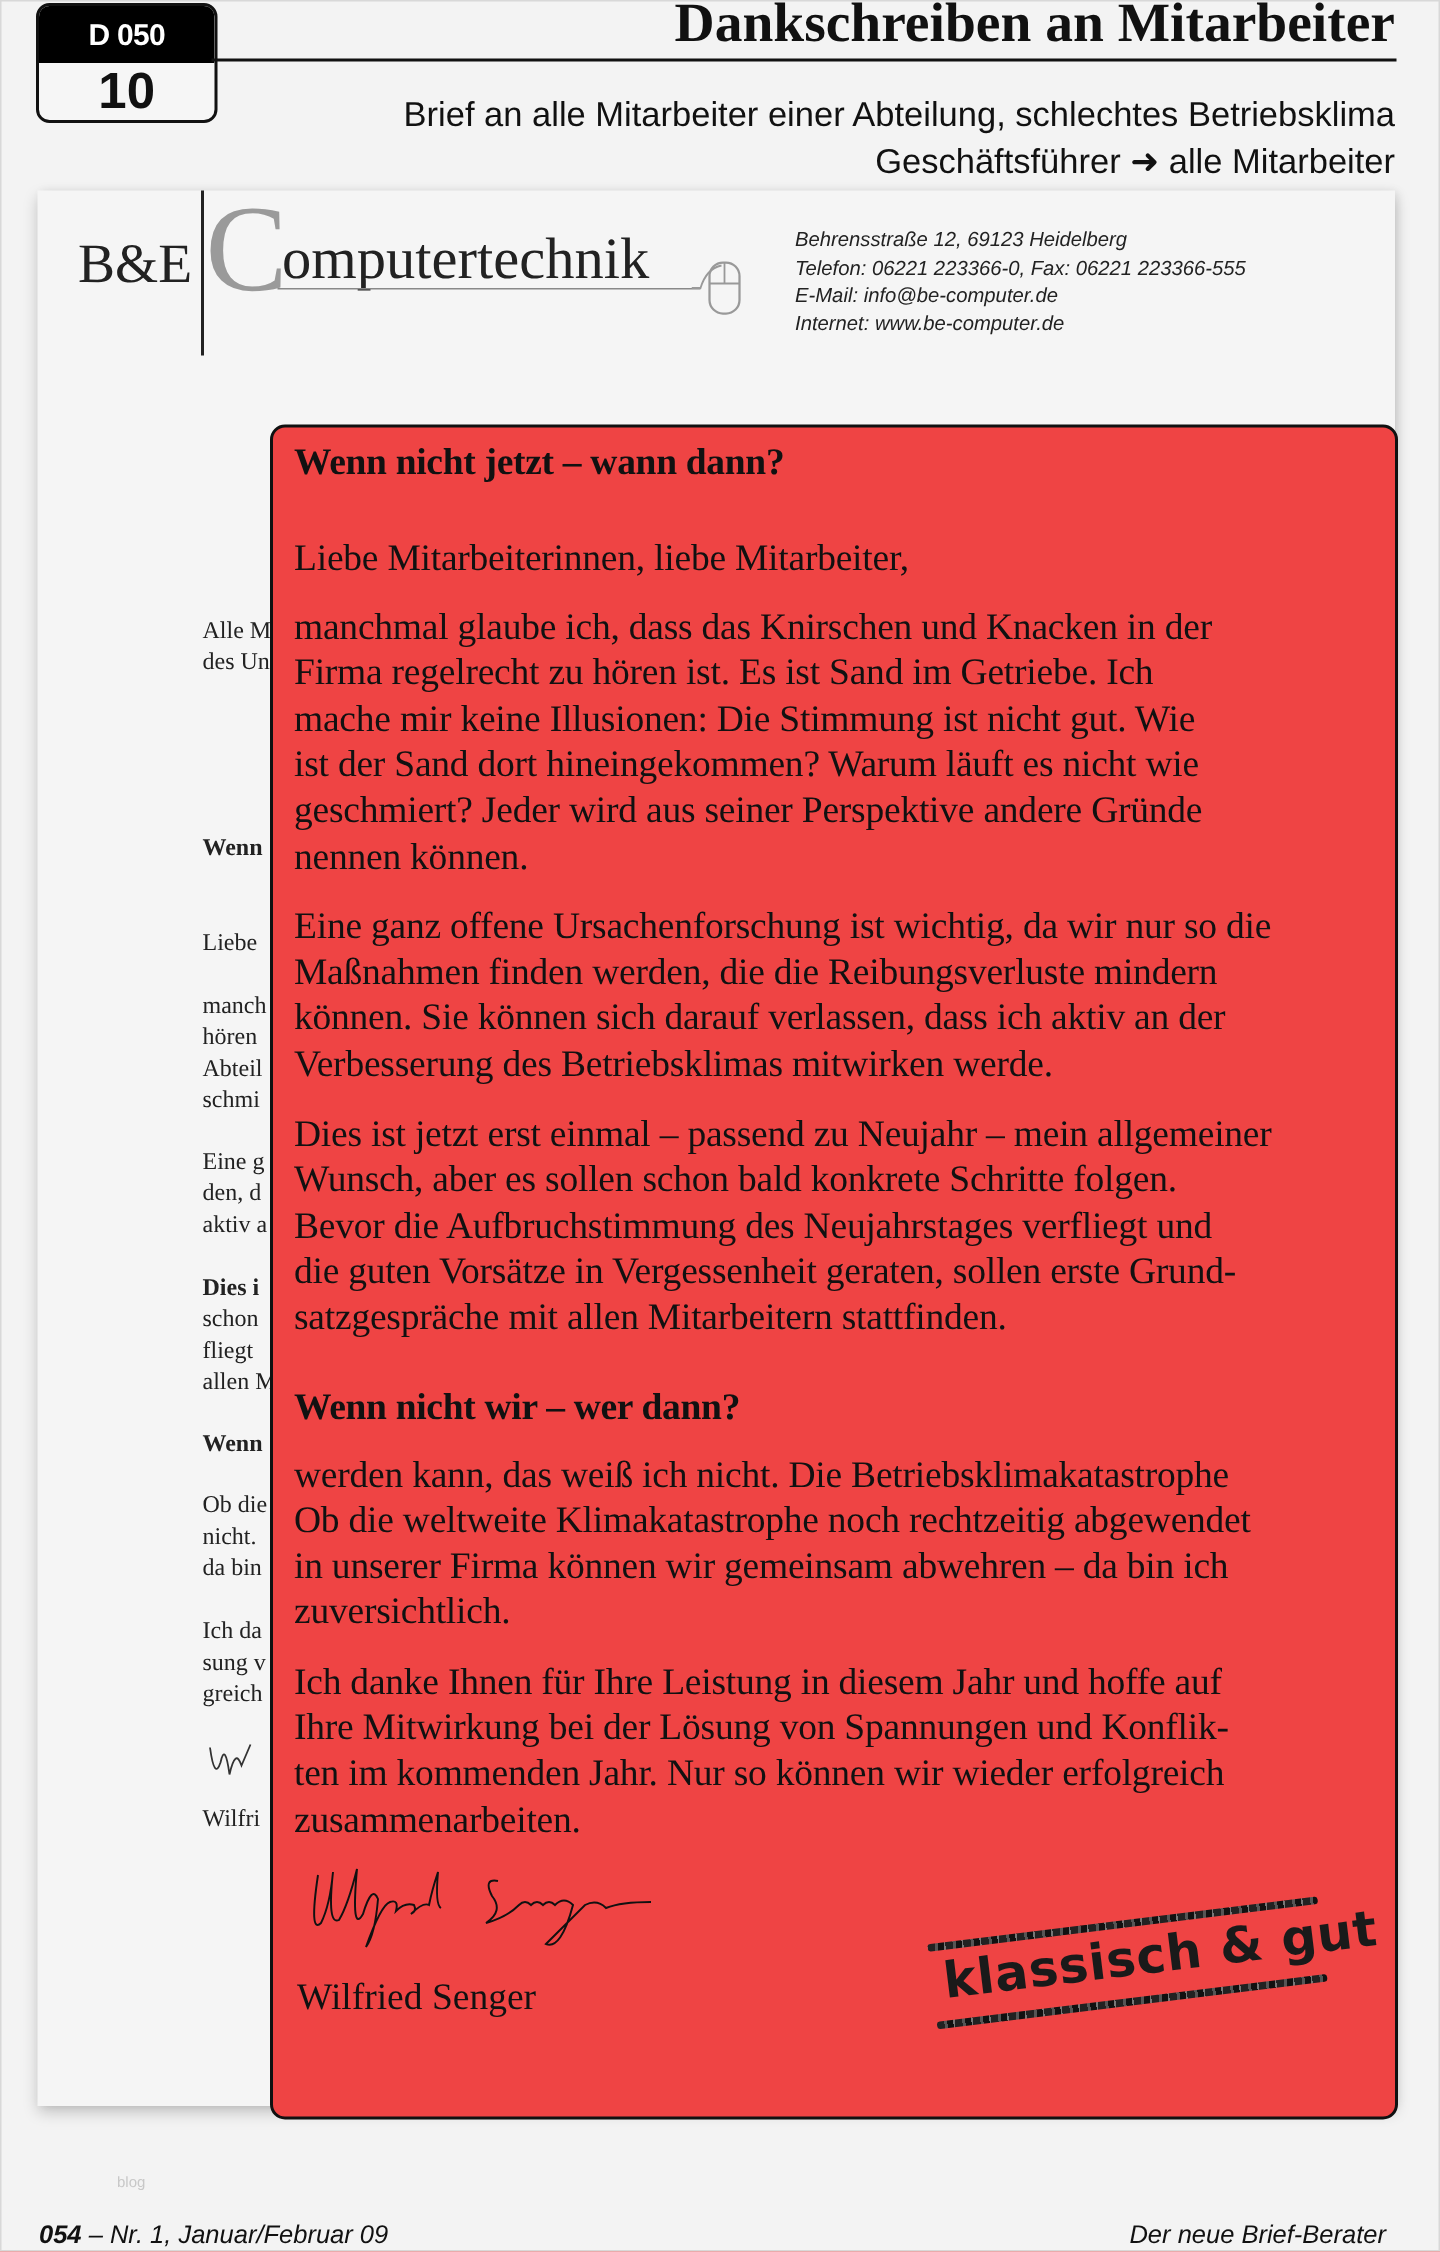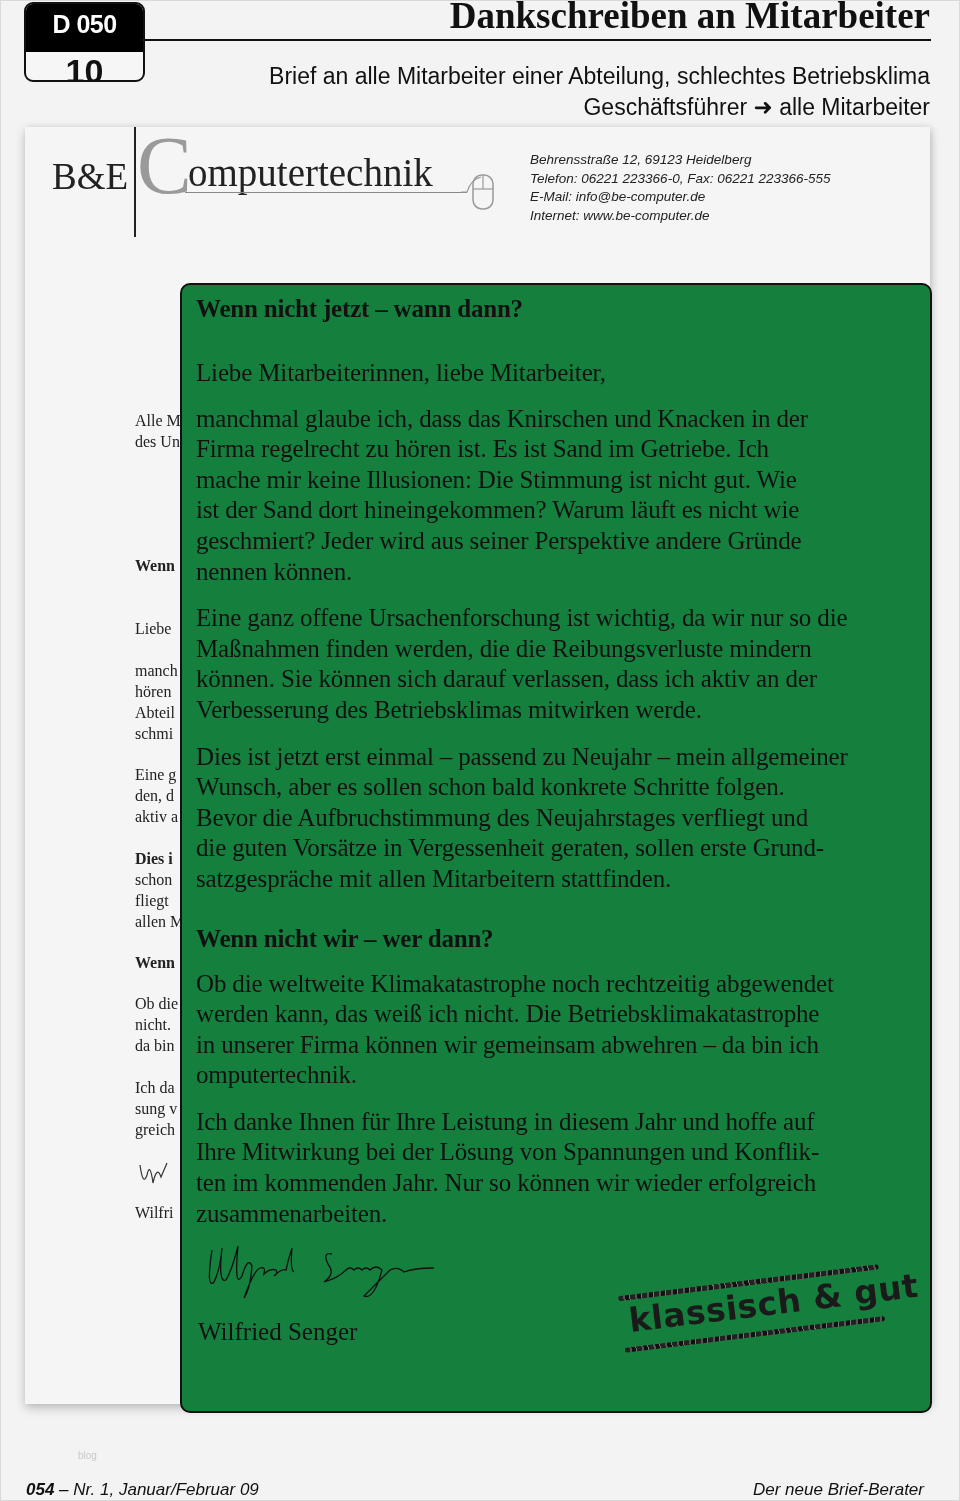--- a/index.html
+++ b/index.html
@@ -7,22 +7,22 @@
     width: 960px; height: 1501px; position: relative; overflow: hidden;
     background: #f3f3f3;
     font-family: "Liberation Serif", serif;
     color: #111;
   }
   .page-border { position: absolute; left: 0; top: 0; width: 958px; height: 1499px; border: 1px solid #d8d8d8; }
 
   
   .badge { position: absolute; left: 24px; top: 2px; width: 117px; height: 76px;
     border: 2px solid #111; border-radius: 9px; overflow: hidden; background: #f6f6f6; }
-  .badge-top { background: #000; color: #fff; height: 48px; text-align: center;
-    font-family: "Liberation Sans", sans-serif; font-weight: bold; font-size: 25px; line-height: 40px; letter-spacing: -0.5px; }
+  .badge-top { background: #000; color: #fff; height: 38px; text-align: center;
+    font-family: "Liberation Sans", sans-serif; font-weight: bold; font-size: 20px; line-height: 40px; letter-spacing: -0.5px; }
   .badge-bottom { text-align: center; font-family: "Liberation Sans", sans-serif; font-weight: bold; font-size: 34px; line-height: 38px; color: #111; }
 
   .title { position: absolute; right: 30px; top: -6px; font-family: "Liberation Serif", serif; font-weight: bold;
     font-size: 37px; letter-spacing: 0; color: #111; white-space: nowrap; }
   .title-rule { position: absolute; left: 141px; top: 39px; width: 790px; height: 2px; background: #111; }
   .subtitle { position: absolute; right: 30px; font-family: "Liberation Sans", sans-serif; font-size: 23px; color: #111; white-space: nowrap; margin-top: 14px; }
   .subtitle.l1 { top: 49px; }
   .subtitle.l2 { top: 80px; }
 
   
@@ -34,21 +34,21 @@
   .logo-rest { position: absolute; left: 163px; top: 23px; font-family: "Liberation Serif", serif; font-size: 39px; color: #222; }
   .logo-line { position: absolute; left: 160px; top: 65px; width: 282px; height: 1px; background: #888; }
   .mouse-icon { position: absolute; left: 436px; top: 38px; }
 
   .contact { position: absolute; left: 505px; top: 24px; font-family: "Liberation Sans", sans-serif; font-style: italic; font-size: 13.5px; line-height: 18.5px; color: #222; }
 
   .bg-text { position: absolute; left: 110px; font-family: "Liberation Serif", serif; font-size: 16px; line-height: 21px; color: #222; white-space: nowrap; }
   .bg-text.b { font-weight: bold; }
 
   
-  .card { position: absolute; left: 180px; top: 283px; width: 748px; height: 1126px; background: #15803d;
+  .card { position: absolute; left: 180px; top: 283px; width: 748px; height: 1126px; background: #ef4444;
     border: 2px solid #111; border-radius: 10px; }
   .card-inner { position: absolute; left: 14px; top: 8px; width: 720px; }
   .h { font-weight: bold; font-size: 25px; line-height: 32px; margin: 0; letter-spacing: -0.2px; }
   .p { font-size: 25px; line-height: 30.6px; margin: 0; letter-spacing: -0.15px; }
   .salutation { margin-top: 33px; }
   .p1 { margin-top: 15px; }
   .pgap { margin-top: 16px; }
   .sig { position: absolute; left: 22px; top: 955px; }
   .signer { position: absolute; left: 16px; top: 1033px; font-size: 25px; }
 
@@ -147,24 +147,24 @@
       </div>
     <div class="p pgap">
         <div>Dies ist jetzt erst einmal – passend zu Neujahr – mein allgemeiner</div>
         <div>Wunsch, aber es sollen schon bald konkrete Schritte folgen.</div>
         <div>Bevor die Aufbruchstimmung des Neujahrstages verfliegt und</div>
         <div>die guten Vorsätze in Vergessenheit geraten, sollen erste Grund-</div>
         <div>satzgespräche mit allen Mitarbeitern stattfinden.</div>
       </div>
     <p class="h pgap" style="margin-top:28px">Wenn nicht wir – wer dann?</p>
     <div class="p pgap" style="margin-top:14px">
+        <div>werden kann, das weiß ich nicht. Die Betriebsklimakatastrophe</div>
         <div>Ob die weltweite Klimakatastrophe noch rechtzeitig abgewendet</div>
-        <div>werden kann, das weiß ich nicht. Die Betriebsklimakatastrophe</div>
         <div>in unserer Firma können wir gemeinsam abwehren – da bin ich</div>
-        <div>omputertechnik.</div>
+        <div>zuversichtlich.</div>
       </div>
     <div class="p pgap">
         <div>Ich danke Ihnen für Ihre Leistung in diesem Jahr und hoffe auf</div>
         <div>Ihre Mitwirkung bei der Lösung von Spannungen und Konflik-</div>
         <div>ten im kommenden Jahr. Nur so können wir wieder erfolgreich</div>
         <div>zusammenarbeiten.</div>
       </div>
   </div>
 
   <svg class="sig" width="240" height="60" viewBox="0 0 240 60">

